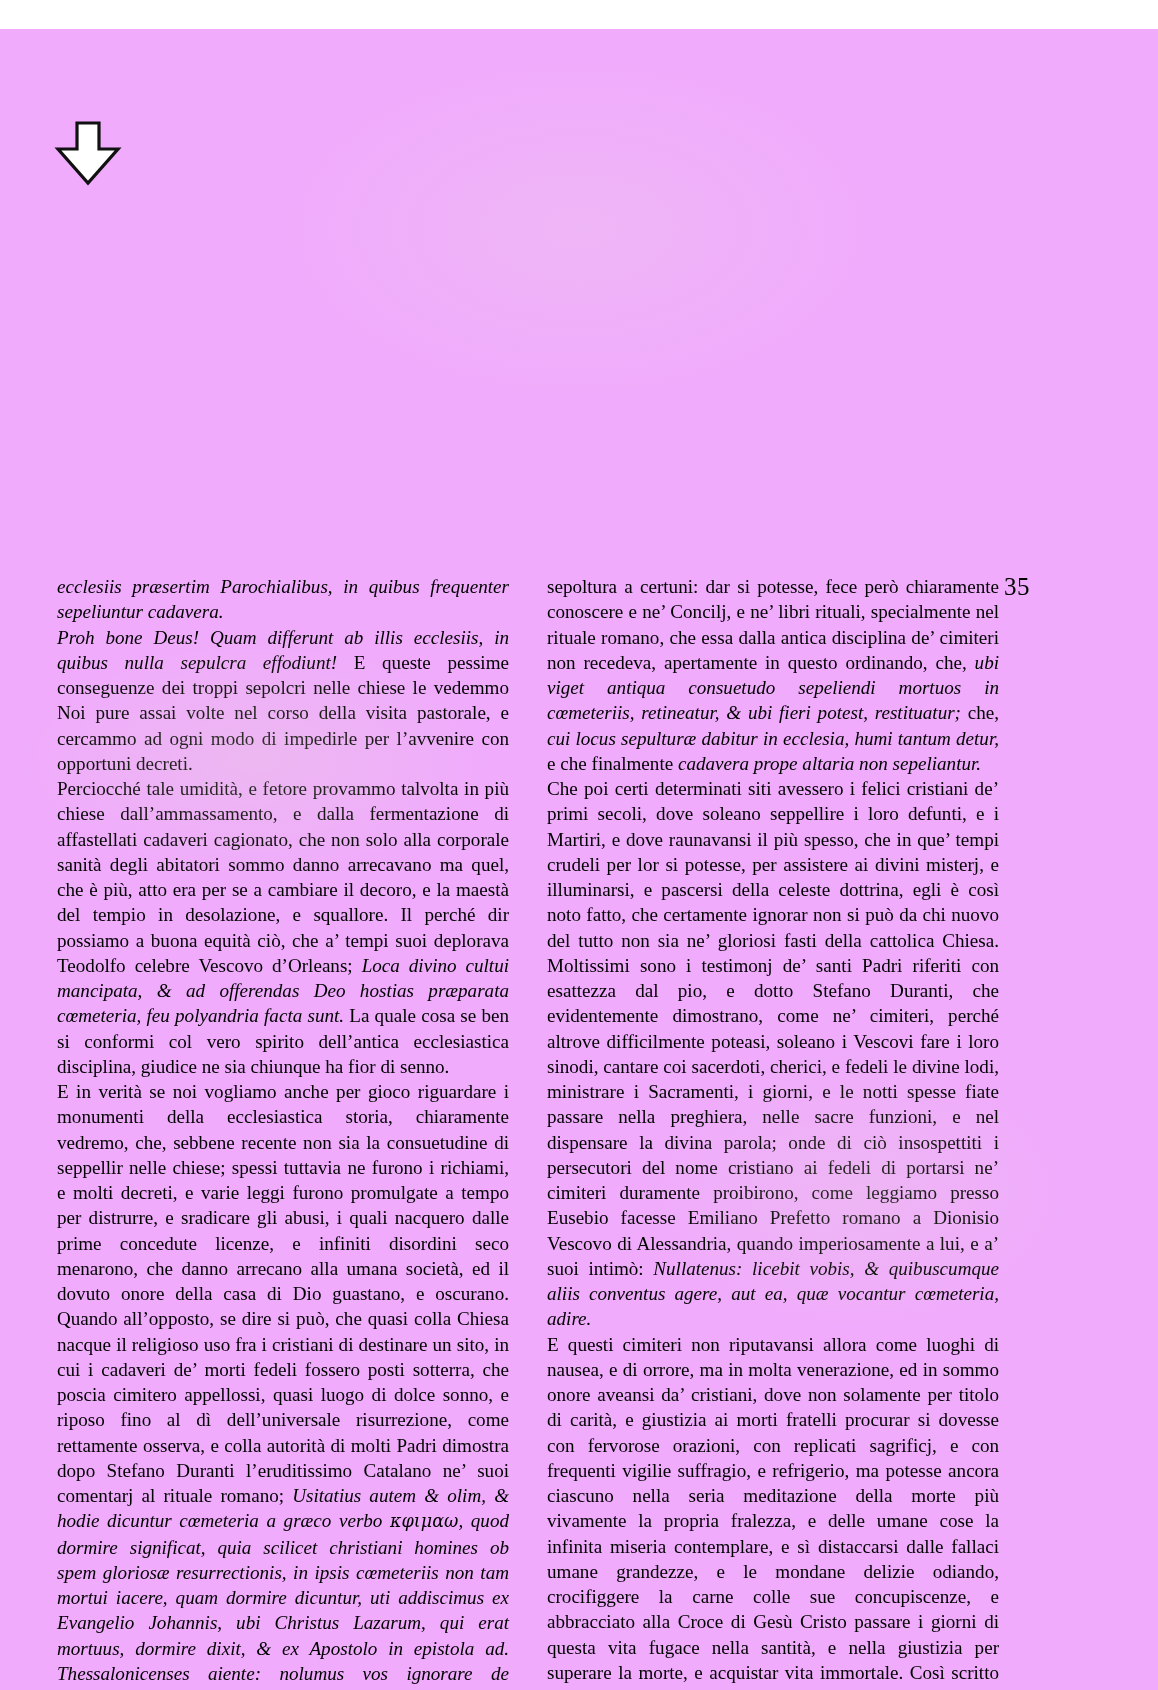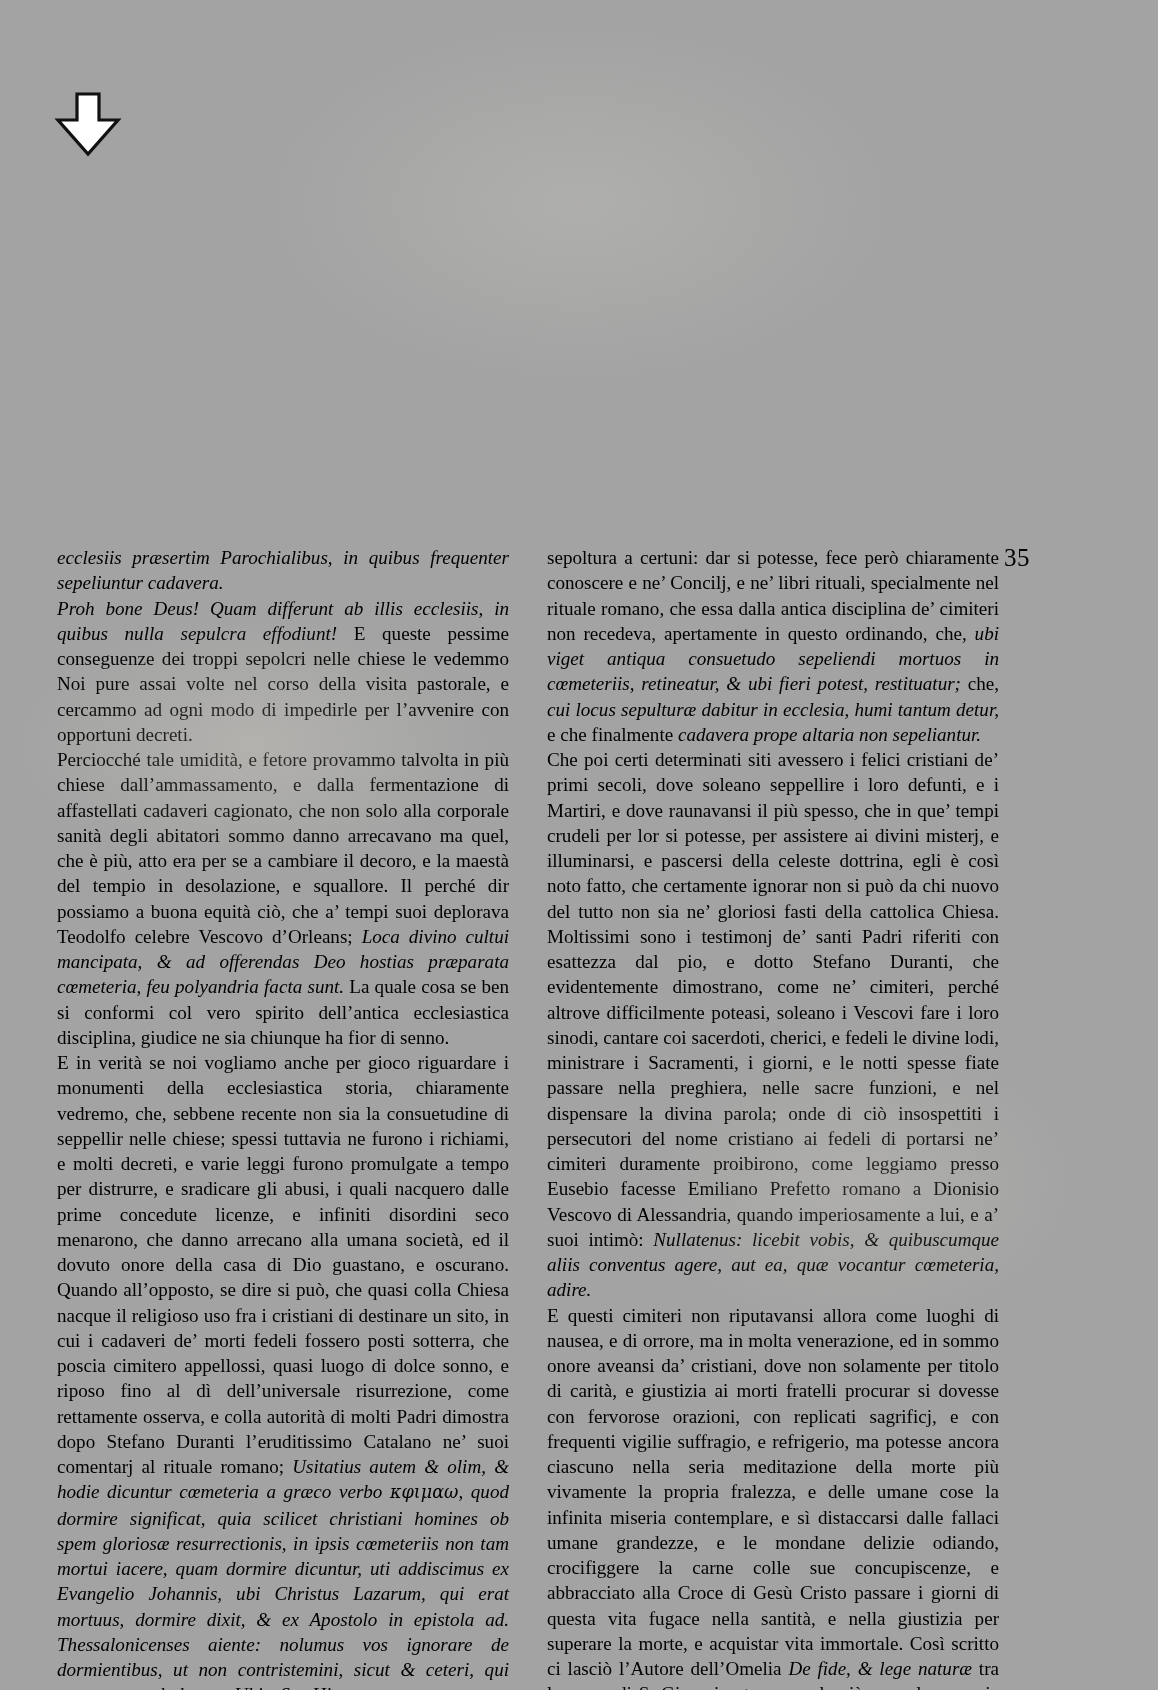--- a/index.html
+++ b/index.html
@@ -13,21 +13,22 @@
     position: relative;
     overflow: hidden;
     font-family: "Liberation Serif", serif;
     color: #000000;
   }
 
   
   #scan-page {
     position: absolute;
     inset: 0;
-    background: #a3a3a3;
+    background: #f0abfc;
+    margin-top: 29px;
   }
 
   
   #scan-page::after {
     content: "";
     position: absolute;
     inset: 0;
     pointer-events: none;
     background:
       radial-gradient(ellipse 340px 180px at 22% 44%, rgba(226,222,208,.25), rgba(255,255,255,0) 70%),

